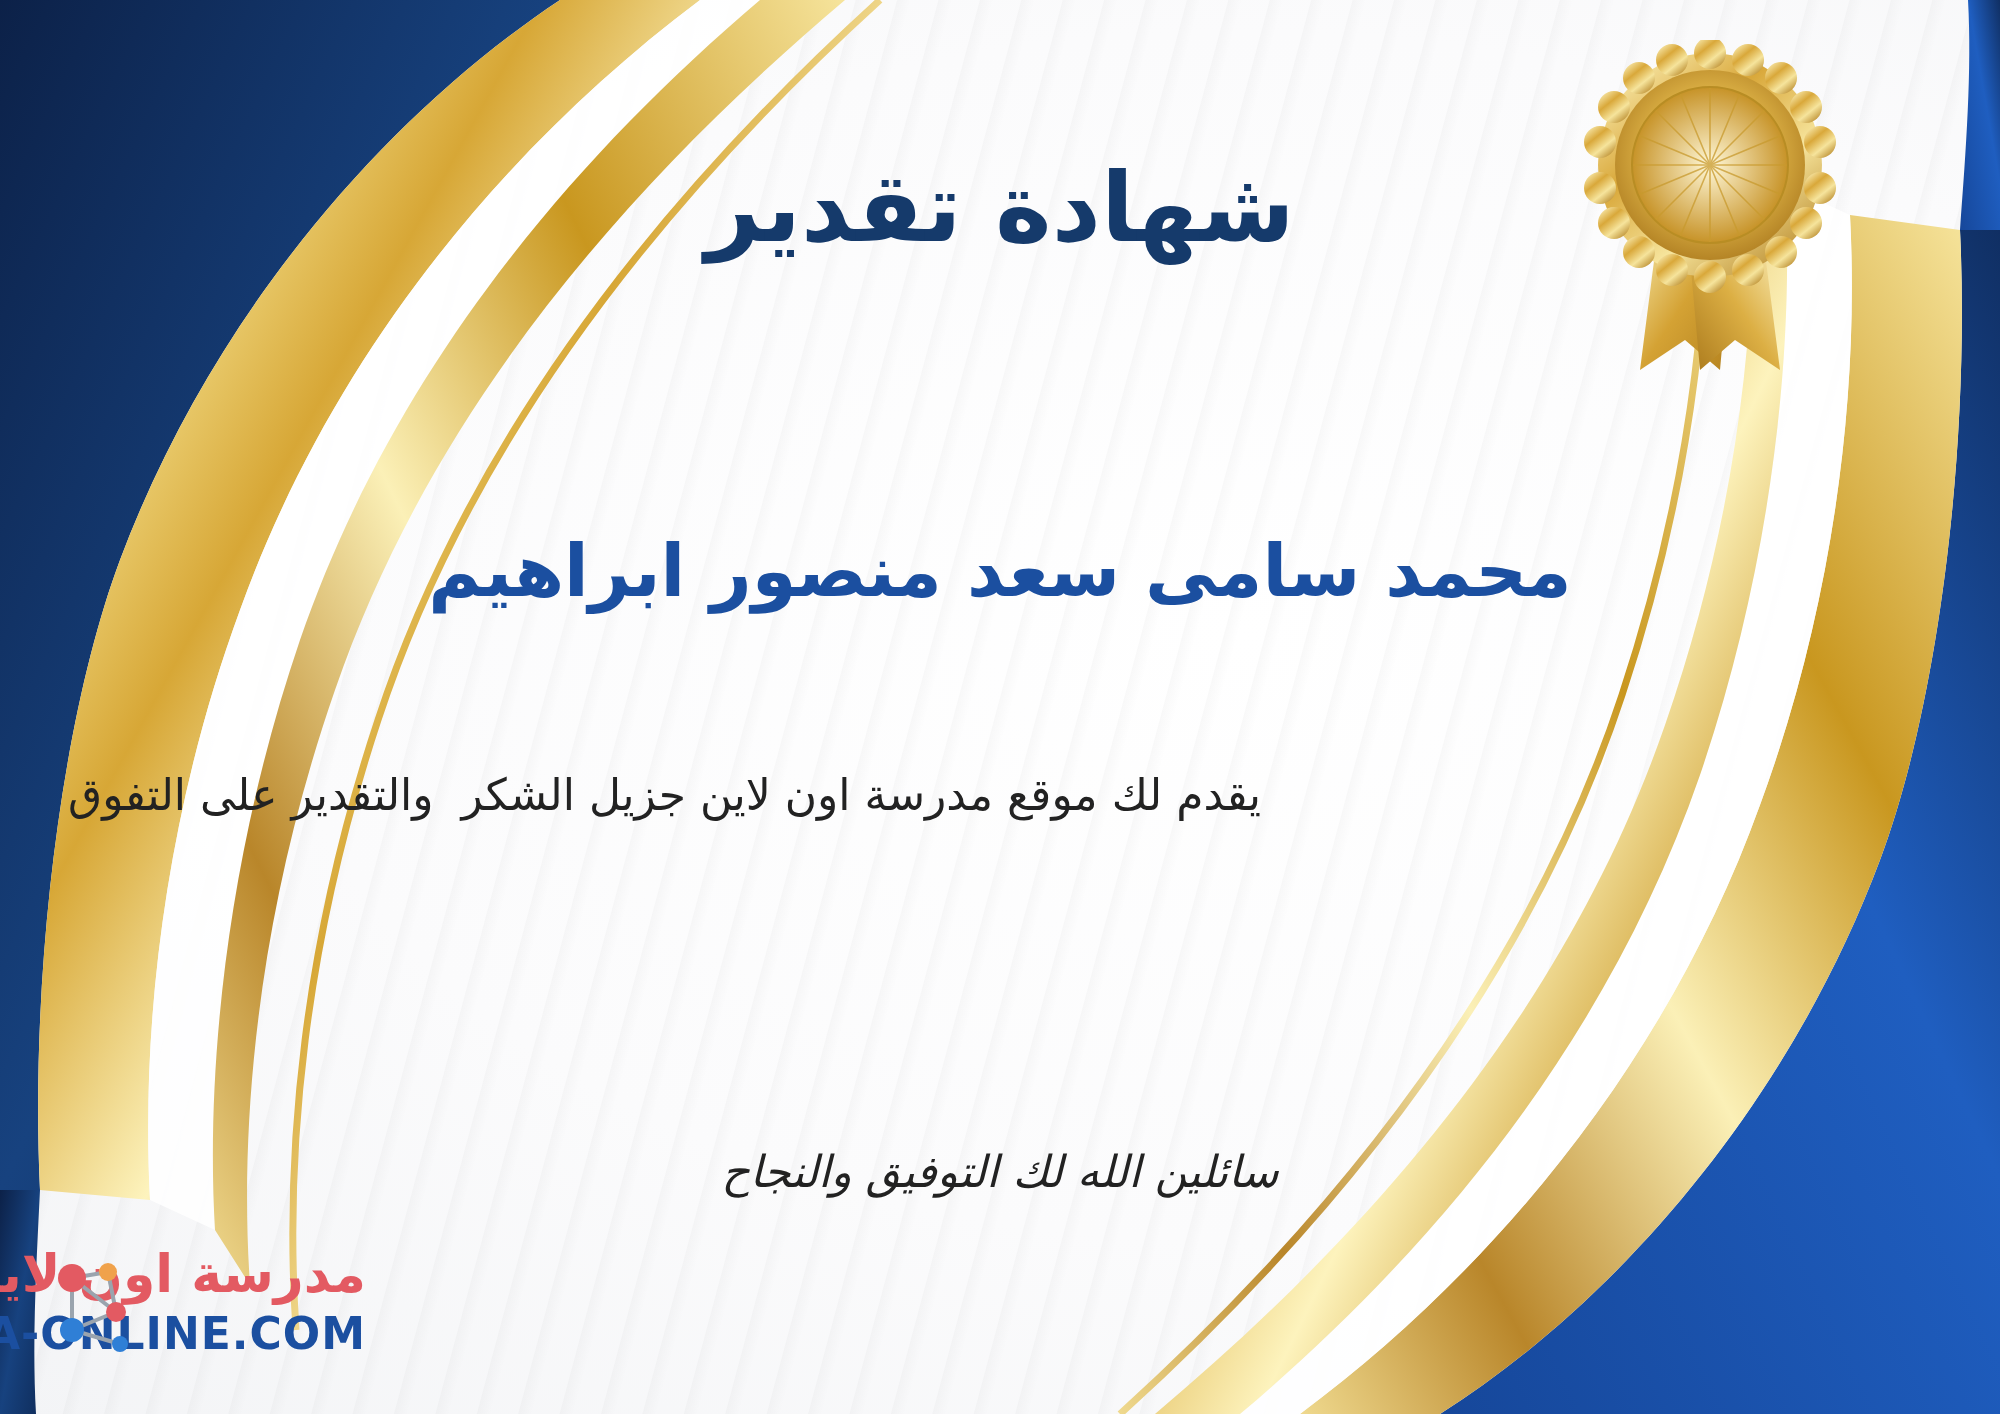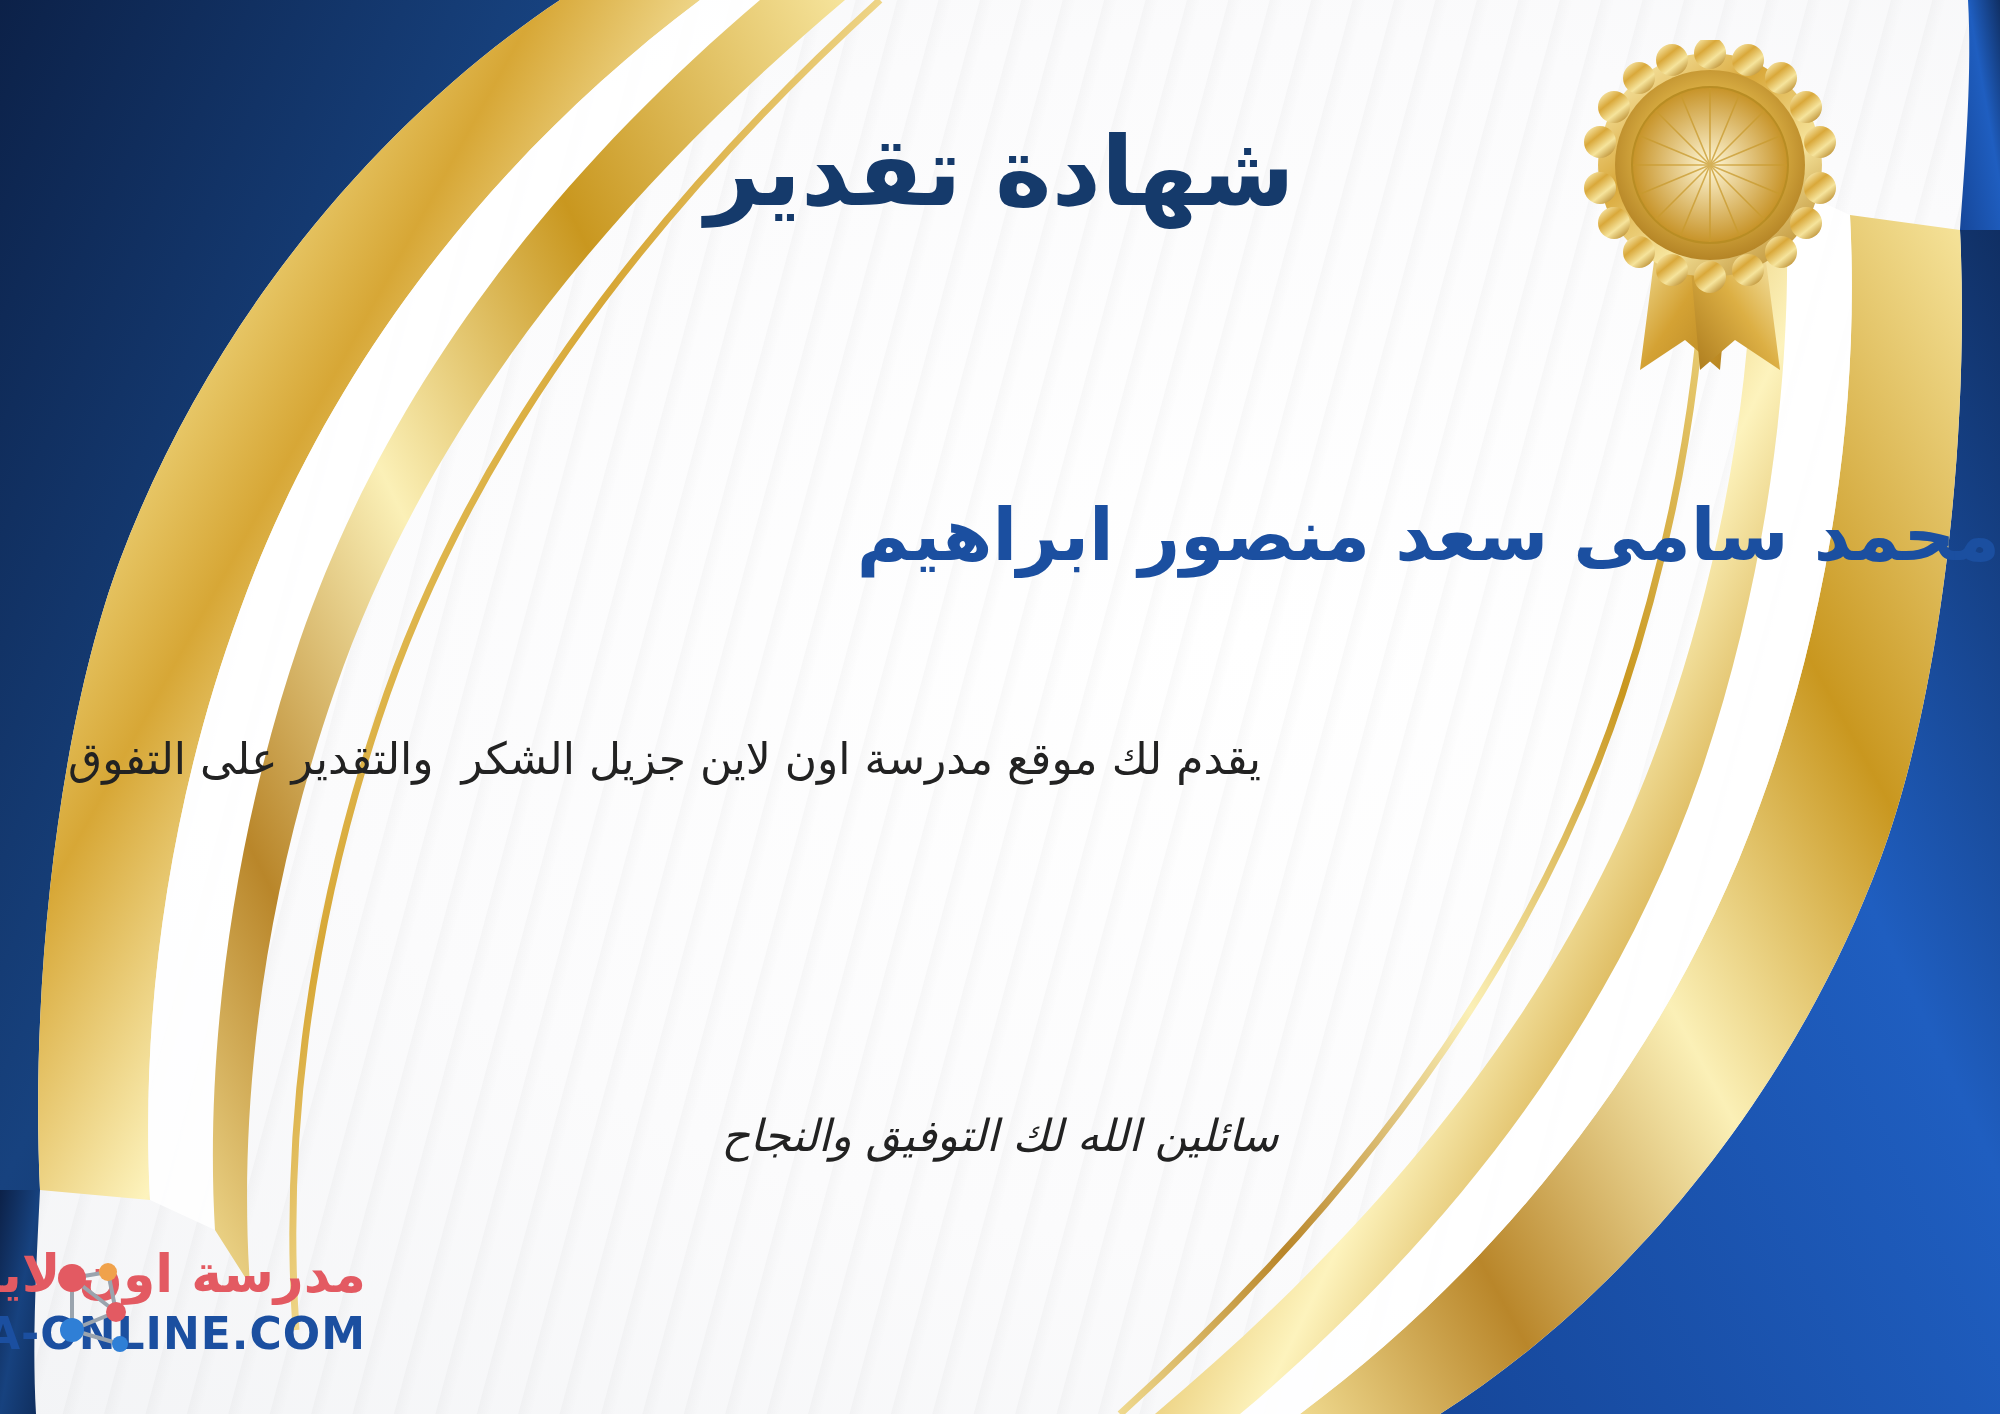--- a/index.html
+++ b/index.html
@@ -37,41 +37,42 @@
     inset: 0;
     width: 2000px;
     height: 1414px;
   }
 
   
   .content {
     position: absolute;
     inset: 0;
     direction: rtl;
+    margin-top: 36px;
   }
 
   .cert-title {
     position: absolute;
     top: 120px;
     right: 0;
     left: 0;
     text-align: center;
     font-size: 96px;
     font-weight: 700;
     color: #153a6b;
     letter-spacing: 0px;
     line-height: 1.1;
   }
 
   .recipient-name {
     position: absolute;
     top: 490px;
     right: 0;
     left: 0;
-    text-align: right;
+    text-align: center;
     font-size: 72px;
     font-weight: 700;
     color: #1b4fa0;
     line-height: 1.25;
   }
 
   .body-block {
     position: absolute;
     top: 720px;
     right: 60px;

